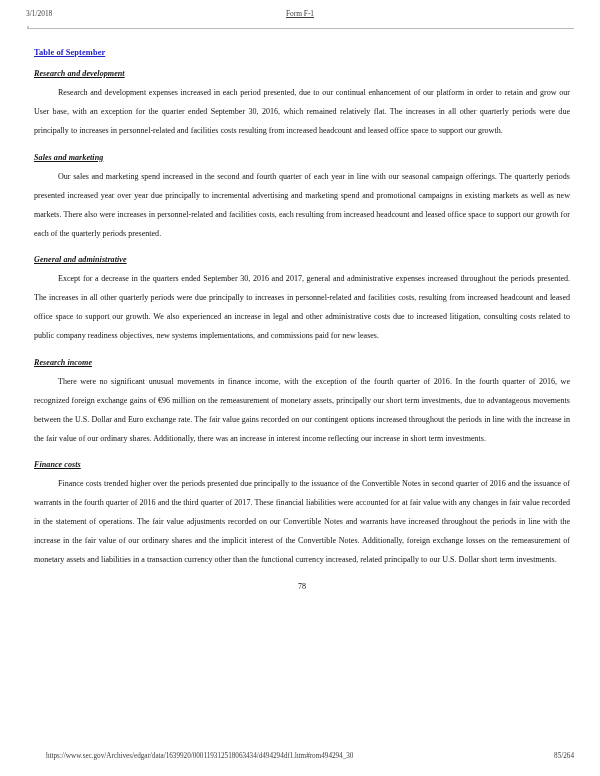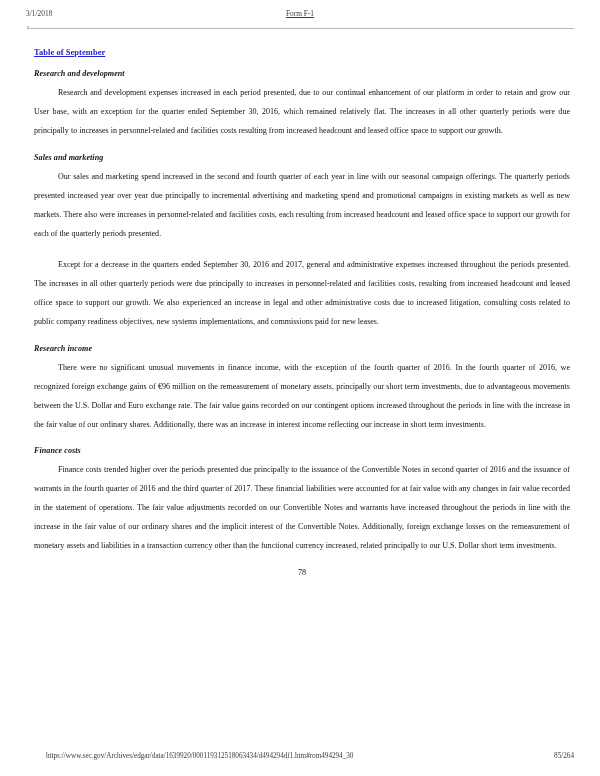--- a/index.html
+++ b/index.html
@@ -92,20 +92,21 @@
     margin-bottom: 12.5px;
   }
   .section-heading {
     font-family: "Liberation Serif", "DejaVu Serif", serif;
     font-size: 8.1px;
     font-weight: bold;
     font-style: italic;
     color: #141414;
     margin: 0 0 5px 0;
     letter-spacing: 0.05px;
+    text-decoration: underline;
   }
   .section-body {
     font-family: "Liberation Serif", "DejaVu Serif", serif;
     font-size: 8.05px;
     line-height: 19px;
     text-align: justify;
     text-indent: 24px;
     color: #121212;
     margin: 0;
     hyphens: none;
@@ -166,20 +167,21 @@
       <div class="section-heading">Research and development</div>
       <p class="section-body">Research and development expenses increased in each period presented, due to our continual enhancement of our platform in order to retain and grow our User base, with an exception for the quarter ended September 30, 2016, which remained relatively flat. The increases in all other quarterly periods were due principally to increases in personnel-related and facilities costs resulting from increased headcount and leased office space to support our growth.</p>
     </div>
 
     <div class="section">
       <div class="section-heading">Sales and marketing</div>
       <p class="section-body">Our sales and marketing spend increased in the second and fourth quarter of each year in line with our seasonal campaign offerings. The quarterly periods presented increased year over year due principally to incremental advertising and marketing spend and promotional campaigns in existing markets as well as new markets. There also were increases in personnel-related and facilities costs, each resulting from increased headcount and leased office space to support our growth for each of the quarterly periods presented.</p>
     </div>
 
     <div class="section">
+      <div class="section-heading">General and administrative</div>
       <p class="section-body">Except for a decrease in the quarters ended September 30, 2016 and 2017, general and administrative expenses increased throughout the periods presented. The increases in all other quarterly periods were due principally to increases in personnel-related and facilities costs, resulting from increased headcount and leased office space to support our growth. We also experienced an increase in legal and other administrative costs due to increased litigation, consulting costs related to public company readiness objectives, new systems implementations, and commissions paid for new leases.</p>
     </div>
 
     <div class="section">
       <div class="section-heading">Research income</div>
       <p class="section-body">There were no significant unusual movements in finance income, with the exception of the fourth quarter of 2016. In the fourth quarter of 2016, we recognized foreign exchange gains of €96 million on the remeasurement of monetary assets, principally our short term investments, due to advantageous movements between the U.S. Dollar and Euro exchange rate. The fair value gains recorded on our contingent options increased throughout the periods in line with the increase in the fair value of our ordinary shares. Additionally, there was an increase in interest income reflecting our increase in short term investments.</p>
     </div>
 
     <div class="section">
       <div class="section-heading">Finance costs</div>

